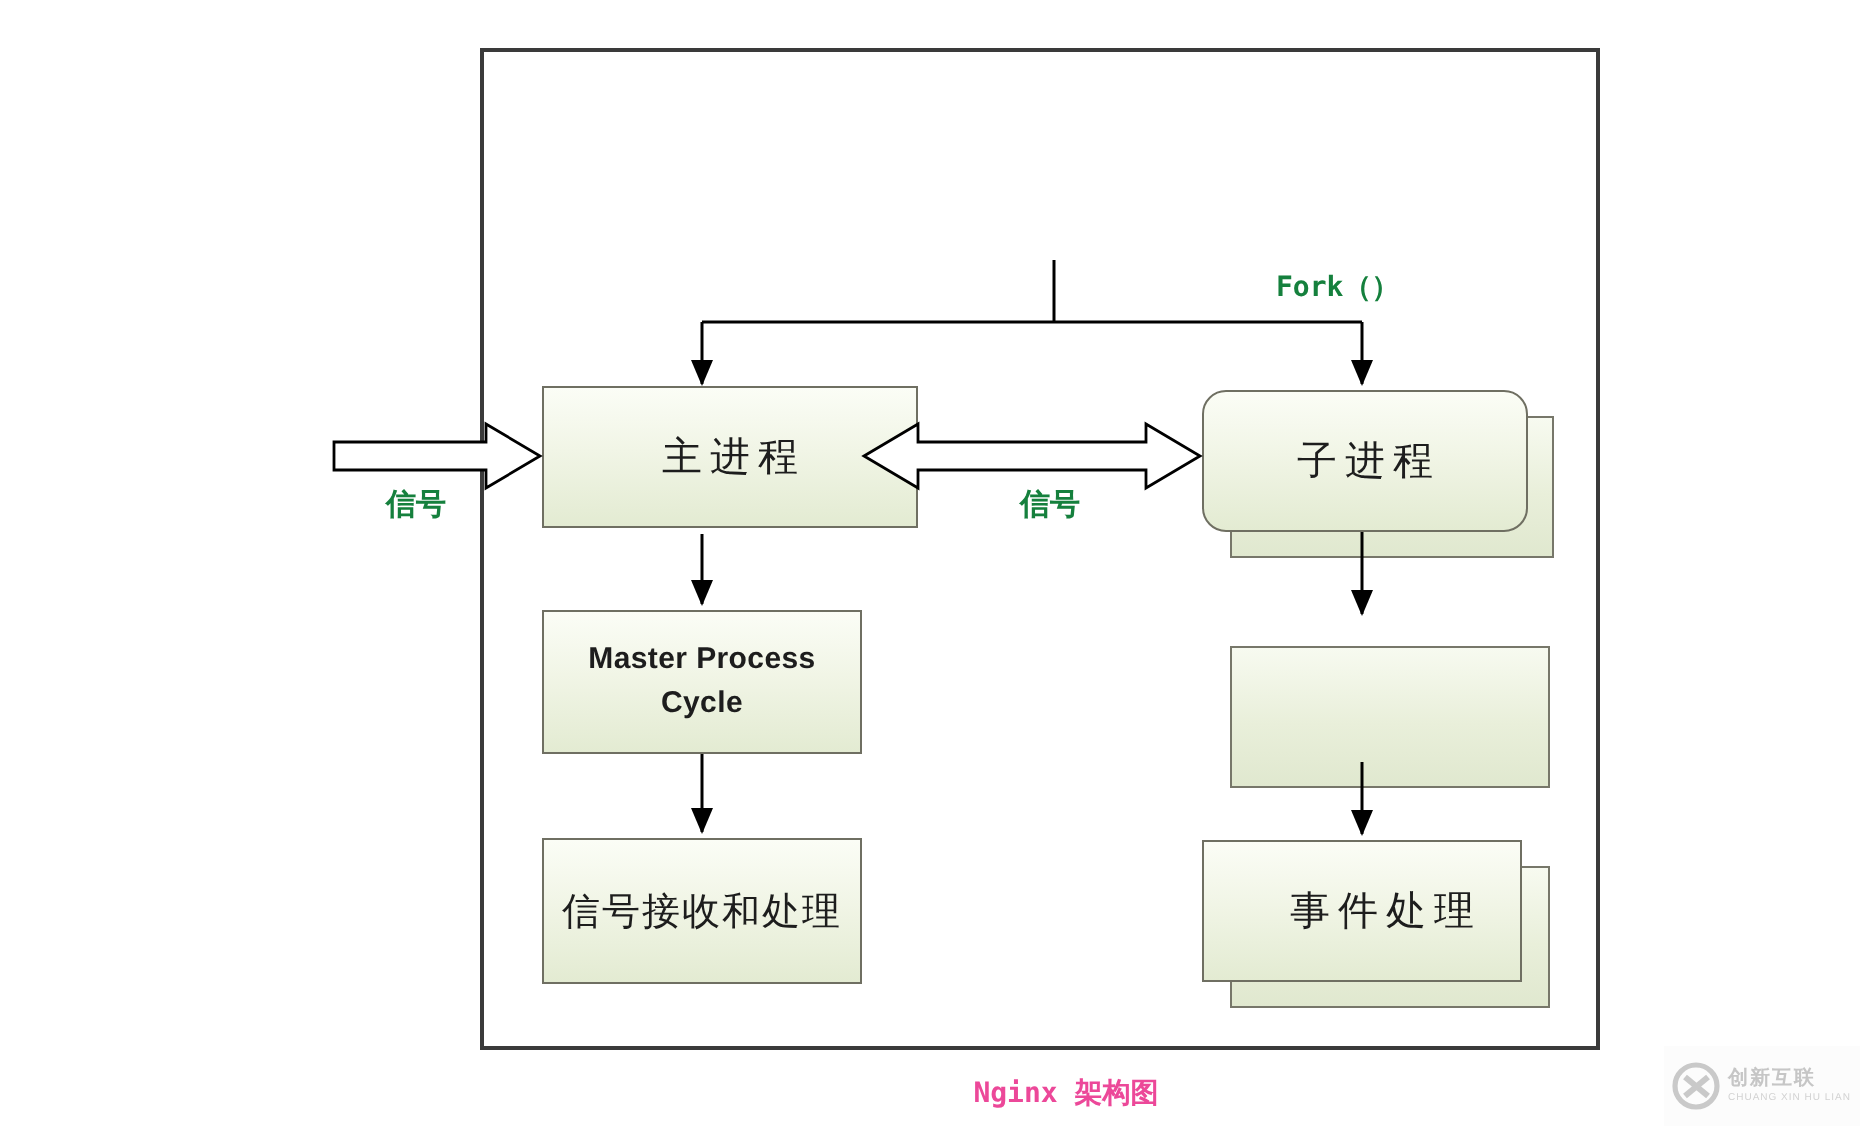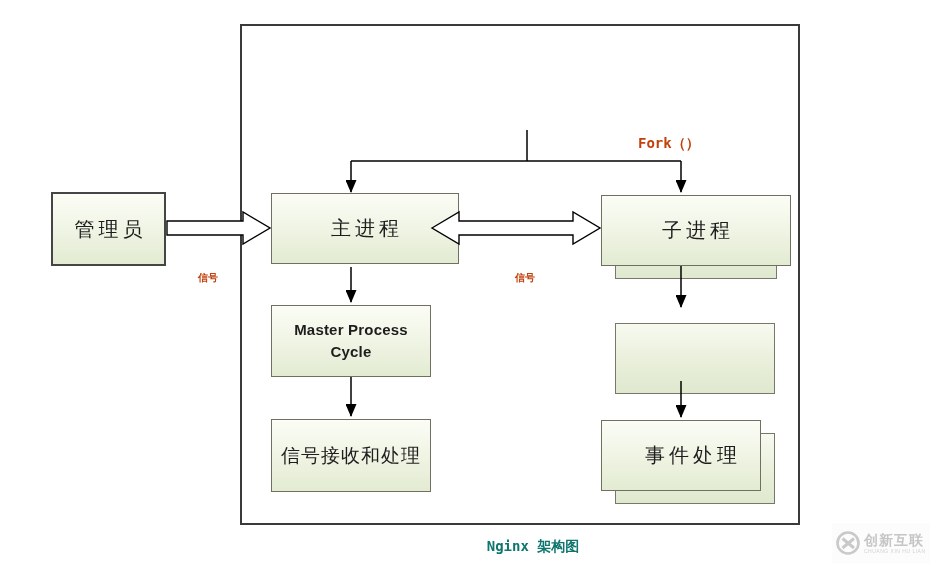--- a/index.html
+++ b/index.html
@@ -26,77 +26,74 @@
     border: 1.2px solid #77776a; z-index: 1;
   }
 
   .en-bold { font-weight: bold; font-size: 15px; line-height: 1.5; letter-spacing: 0.2px; }
   .cn { font-family: "DejaVu Serif", "Liberation Serif", serif; font-size: 20px; letter-spacing: 4px; text-indent: 4px; }
   .cn-small { font-family: "DejaVu Serif", "Liberation Serif", serif; font-size: 19px; letter-spacing: 1px; }
 
   #node-master  { left: 446px; top: 38px;  width: 161px; height: 92px; }
   #node-admin   { left: 51px;  top: 192px; width: 115px; height: 74px; border-color: #454545; border-width: 2px; }
   #node-main    { left: 271px; top: 193px; width: 188px; height: 71px; }
-  #node-child   { left: 601px; top: 195px; width: 190px; height: 71px; }
+  #node-child   { left: 601px; top: 195px; width: 163px; height: 71px; border-radius: 12px; }
   #node-mcycle  { left: 271px; top: 305px; width: 160px; height: 72px; text-align: center; }
   #node-wcycle  { left: 601px; top: 310px; width: 160px; height: 71px; }
   #node-sig     { left: 271px; top: 419px; width: 160px; height: 73px; }
   #node-event   { left: 601px; top: 420px; width: 160px; height: 71px; padding-left: 20px; }
 
   #shadow-child  { left: 615px; top: 208px; width: 162px; height: 71px; }
   #shadow-wcycle { left: 615px; top: 323px; width: 160px; height: 71px; }
   #shadow-event  { left: 615px; top: 433px; width: 160px; height: 71px; }
 
   .float-label {
-    position: absolute; z-index: 4; color: #c2410c;
+    position: absolute; z-index: 4; color: #15803d;
     font-family: "DejaVu Sans Mono", "Liberation Mono", monospace;
   }
   #label-fork { left: 638px; top: 135px; width: 90px; font-size: 14px; font-weight: bold; }
   .signal-label {
     font-family: "DejaVu Serif", "Liberation Serif", serif;
-    font-weight: bold; font-size: 10px; text-align: center; width: 56px; margin-top: 28px;
+    font-weight: bold; font-size: 15px; text-align: center; width: 56px;
   }
   #label-signal-left { left: 180px; top: 243px; }
   #label-signal-mid  { left: 497px; top: 243px; }
 
   #caption {
     position: absolute; left: 398px; top: 538px; width: 270px; text-align: center;
     font-family: "DejaVu Sans Mono", "Liberation Mono", monospace;
-    font-size: 14px; font-weight: bold; color: #0f766e; z-index: 4;
+    font-size: 14px; font-weight: bold; color: #ec4899; z-index: 4;
   }
 
   svg.connector-layer {
     position: absolute; left: 0; top: 0; width: 932px; height: 564px;
     z-index: 3; pointer-events: none;
   }
 
   .watermark {
     position: absolute; left: 832px; top: 523px; width: 98px; height: 40px;
     background: #fcfcfc; display: flex; align-items: center; gap: 3px;
     z-index: 5; padding-left: 3px;
   }
   .wm-texts { display: flex; flex-direction: column; line-height: 1; }
-  .wm-name { font-size: 14px; font-weight: bold; color: #c6c6c6; letter-spacing: 1px; }
+  .wm-name { font-size: 10px; font-weight: bold; color: #c6c6c6; letter-spacing: 1px; }
   .wm-sub  { font-size: 5px; color: #d2d2d2; letter-spacing: 0.5px; margin-top: 2px; }
 </style>
 </head>
 <body>
 
 <div class="stage">
 
   <div class="outer-frame"></div>
 
   <div class="shadow-box" id="shadow-child"></div>
   <div class="shadow-box" id="shadow-wcycle"></div>
   <div class="shadow-box" id="shadow-event"></div>
 
 
-  <div class="node cn" id="node-admin">
-    <span>管理员</span>
-  </div>
 
   <div class="node cn" id="node-main">
     <span>主进程</span>
   </div>
 
   <div class="node cn" id="node-child">
     <span>子进程</span>
   </div>
 
   <div class="node en-bold" id="node-mcycle">

